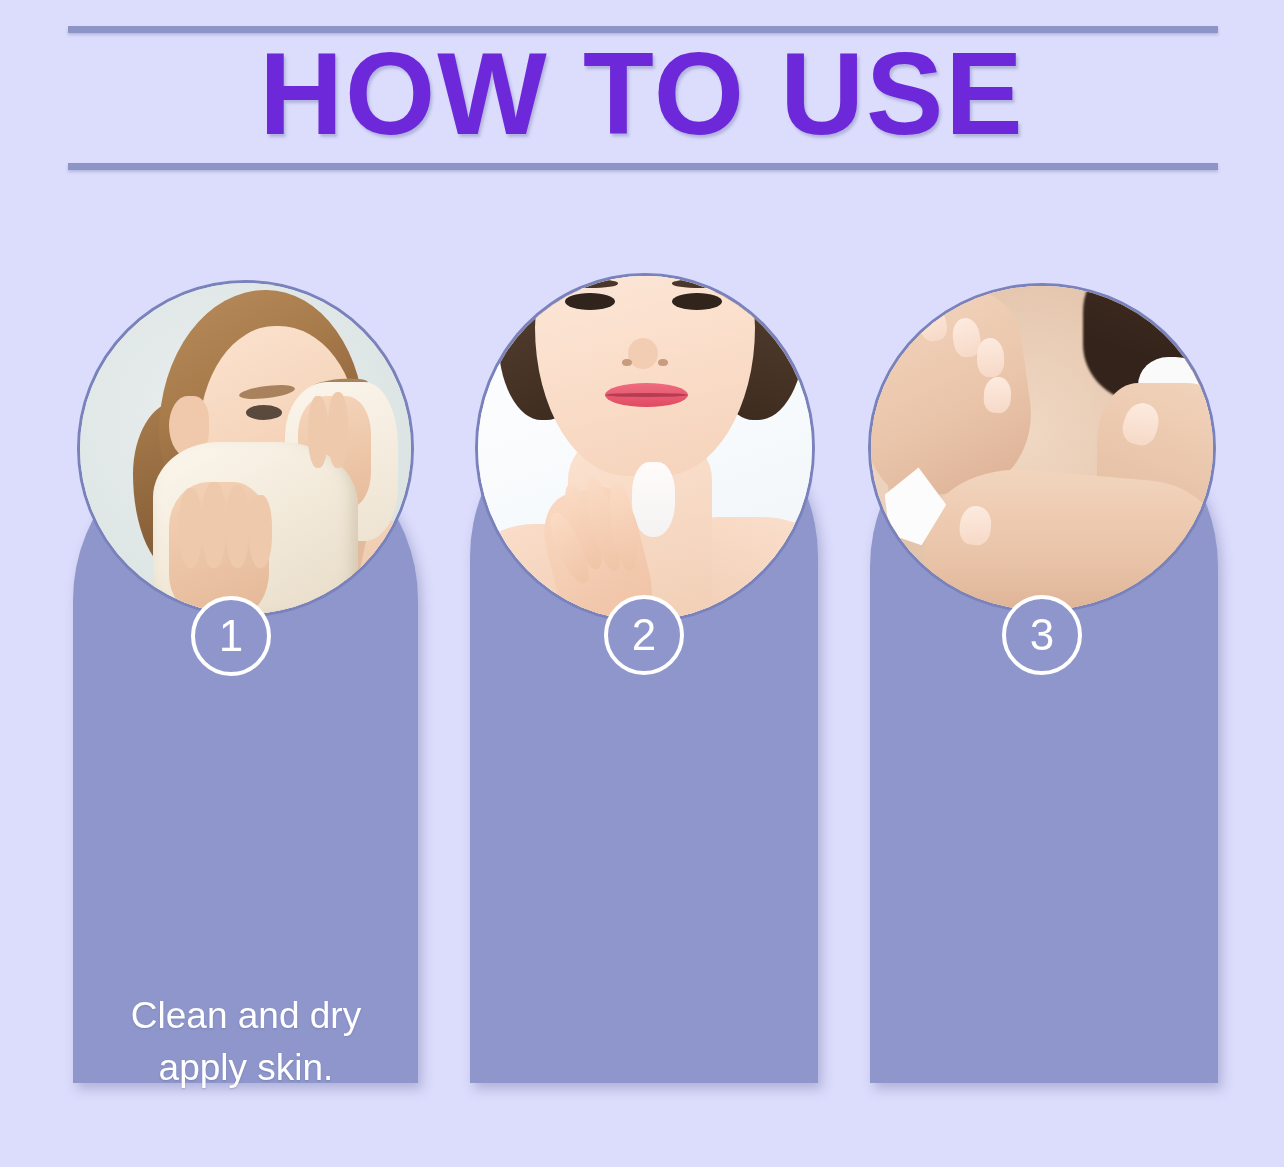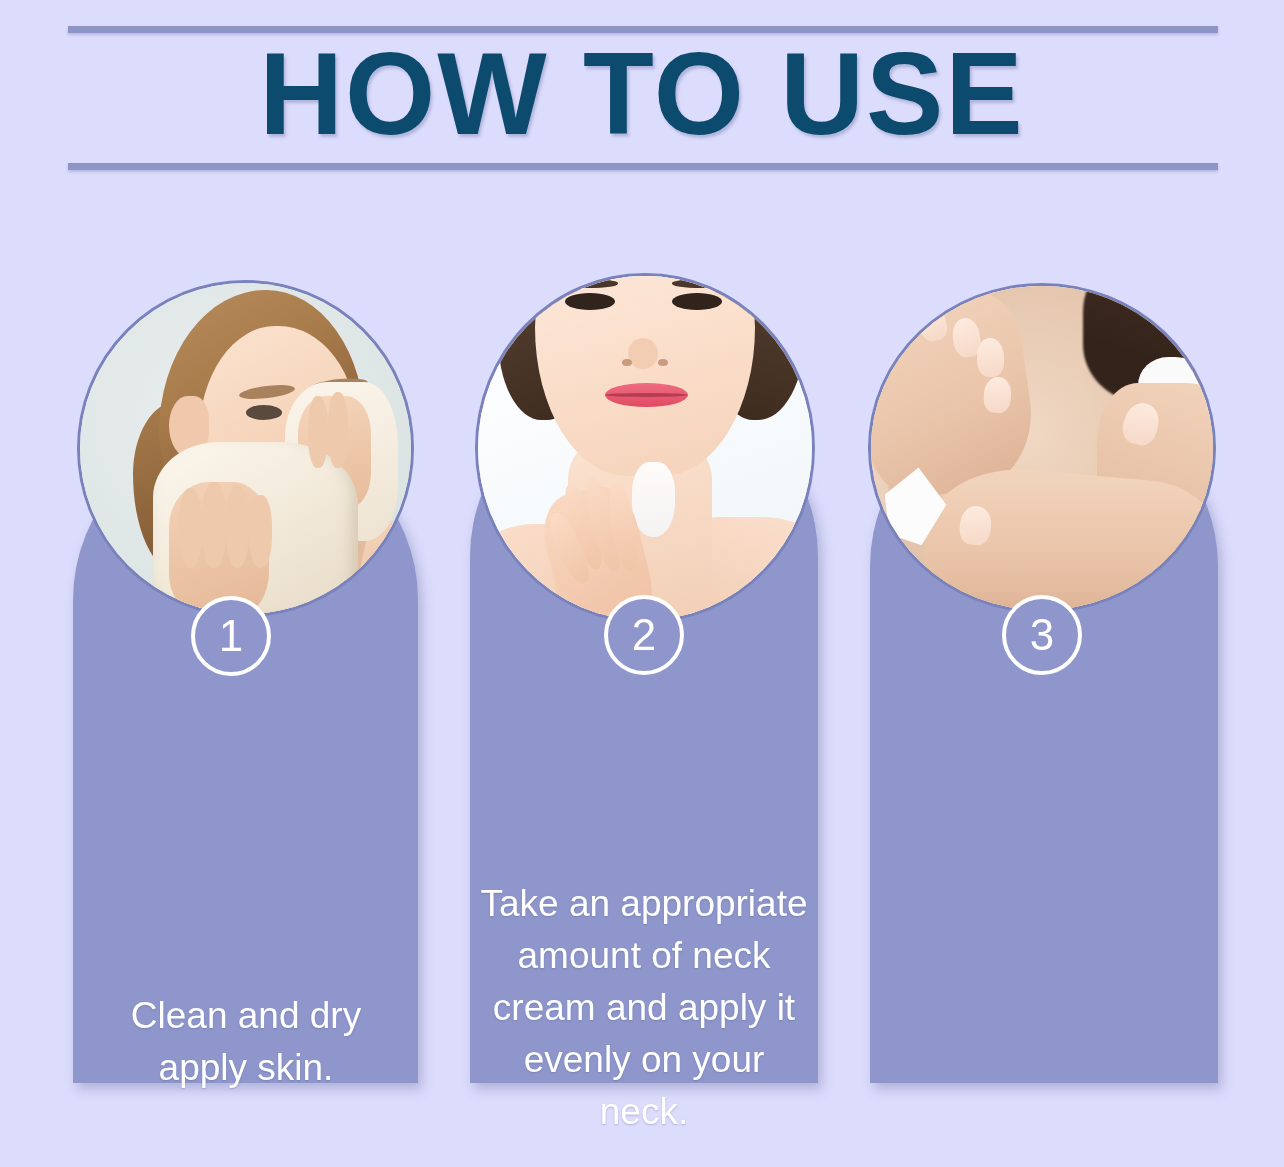--- a/index.html
+++ b/index.html
@@ -37,21 +37,21 @@
   #page-title {
     position: absolute;
     left: 0;
     top: 28px;
     width: 1284px;
     text-align: center;
     font-size: 116px;
     line-height: 132px;
     font-weight: 700;
     letter-spacing: 2px;
-    color: #0c4a6e;
+    color: #6d28d9;
     text-shadow: 2px 3px 3px rgba(125,132,180,0.45);
     font-family: "Liberation Sans", sans-serif;
     white-space: nowrap;
   }
 
   
   #steps {
     position: absolute;
     left: 0;
     top: 190px;
@@ -315,21 +315,20 @@
       <div class="ph2-fing" style="left:34%;top:58%;width:7%;height:28%;transform:rotate(-14deg);"></div>
       <div class="ph2-fing" style="left:40%;top:60%;width:7%;height:26%;transform:rotate(-9deg);"></div>
       <div class="ph2-fing" style="left:24%;top:68%;width:7%;height:22%;transform:rotate(-24deg);"></div>
     </div>
   </div>
 
   <div class="badge b2">
     <span>2</span>
   </div>
 
-  <div class="step-text t2">Take an appropriate amount of neck cream and apply it evenly on your neck.</div>
 
   <div class="step-card s3"></div>
 
   <div class="photo-wrap p3">
     <div class="photo-inner">
       <div class="ph3-bg"></div>
       <div class="ph3-skin"></div>
       <div class="ph3-hairpatch"></div>
       <div class="ph3-white1"></div>
       <div class="ph3-handRight"></div>

